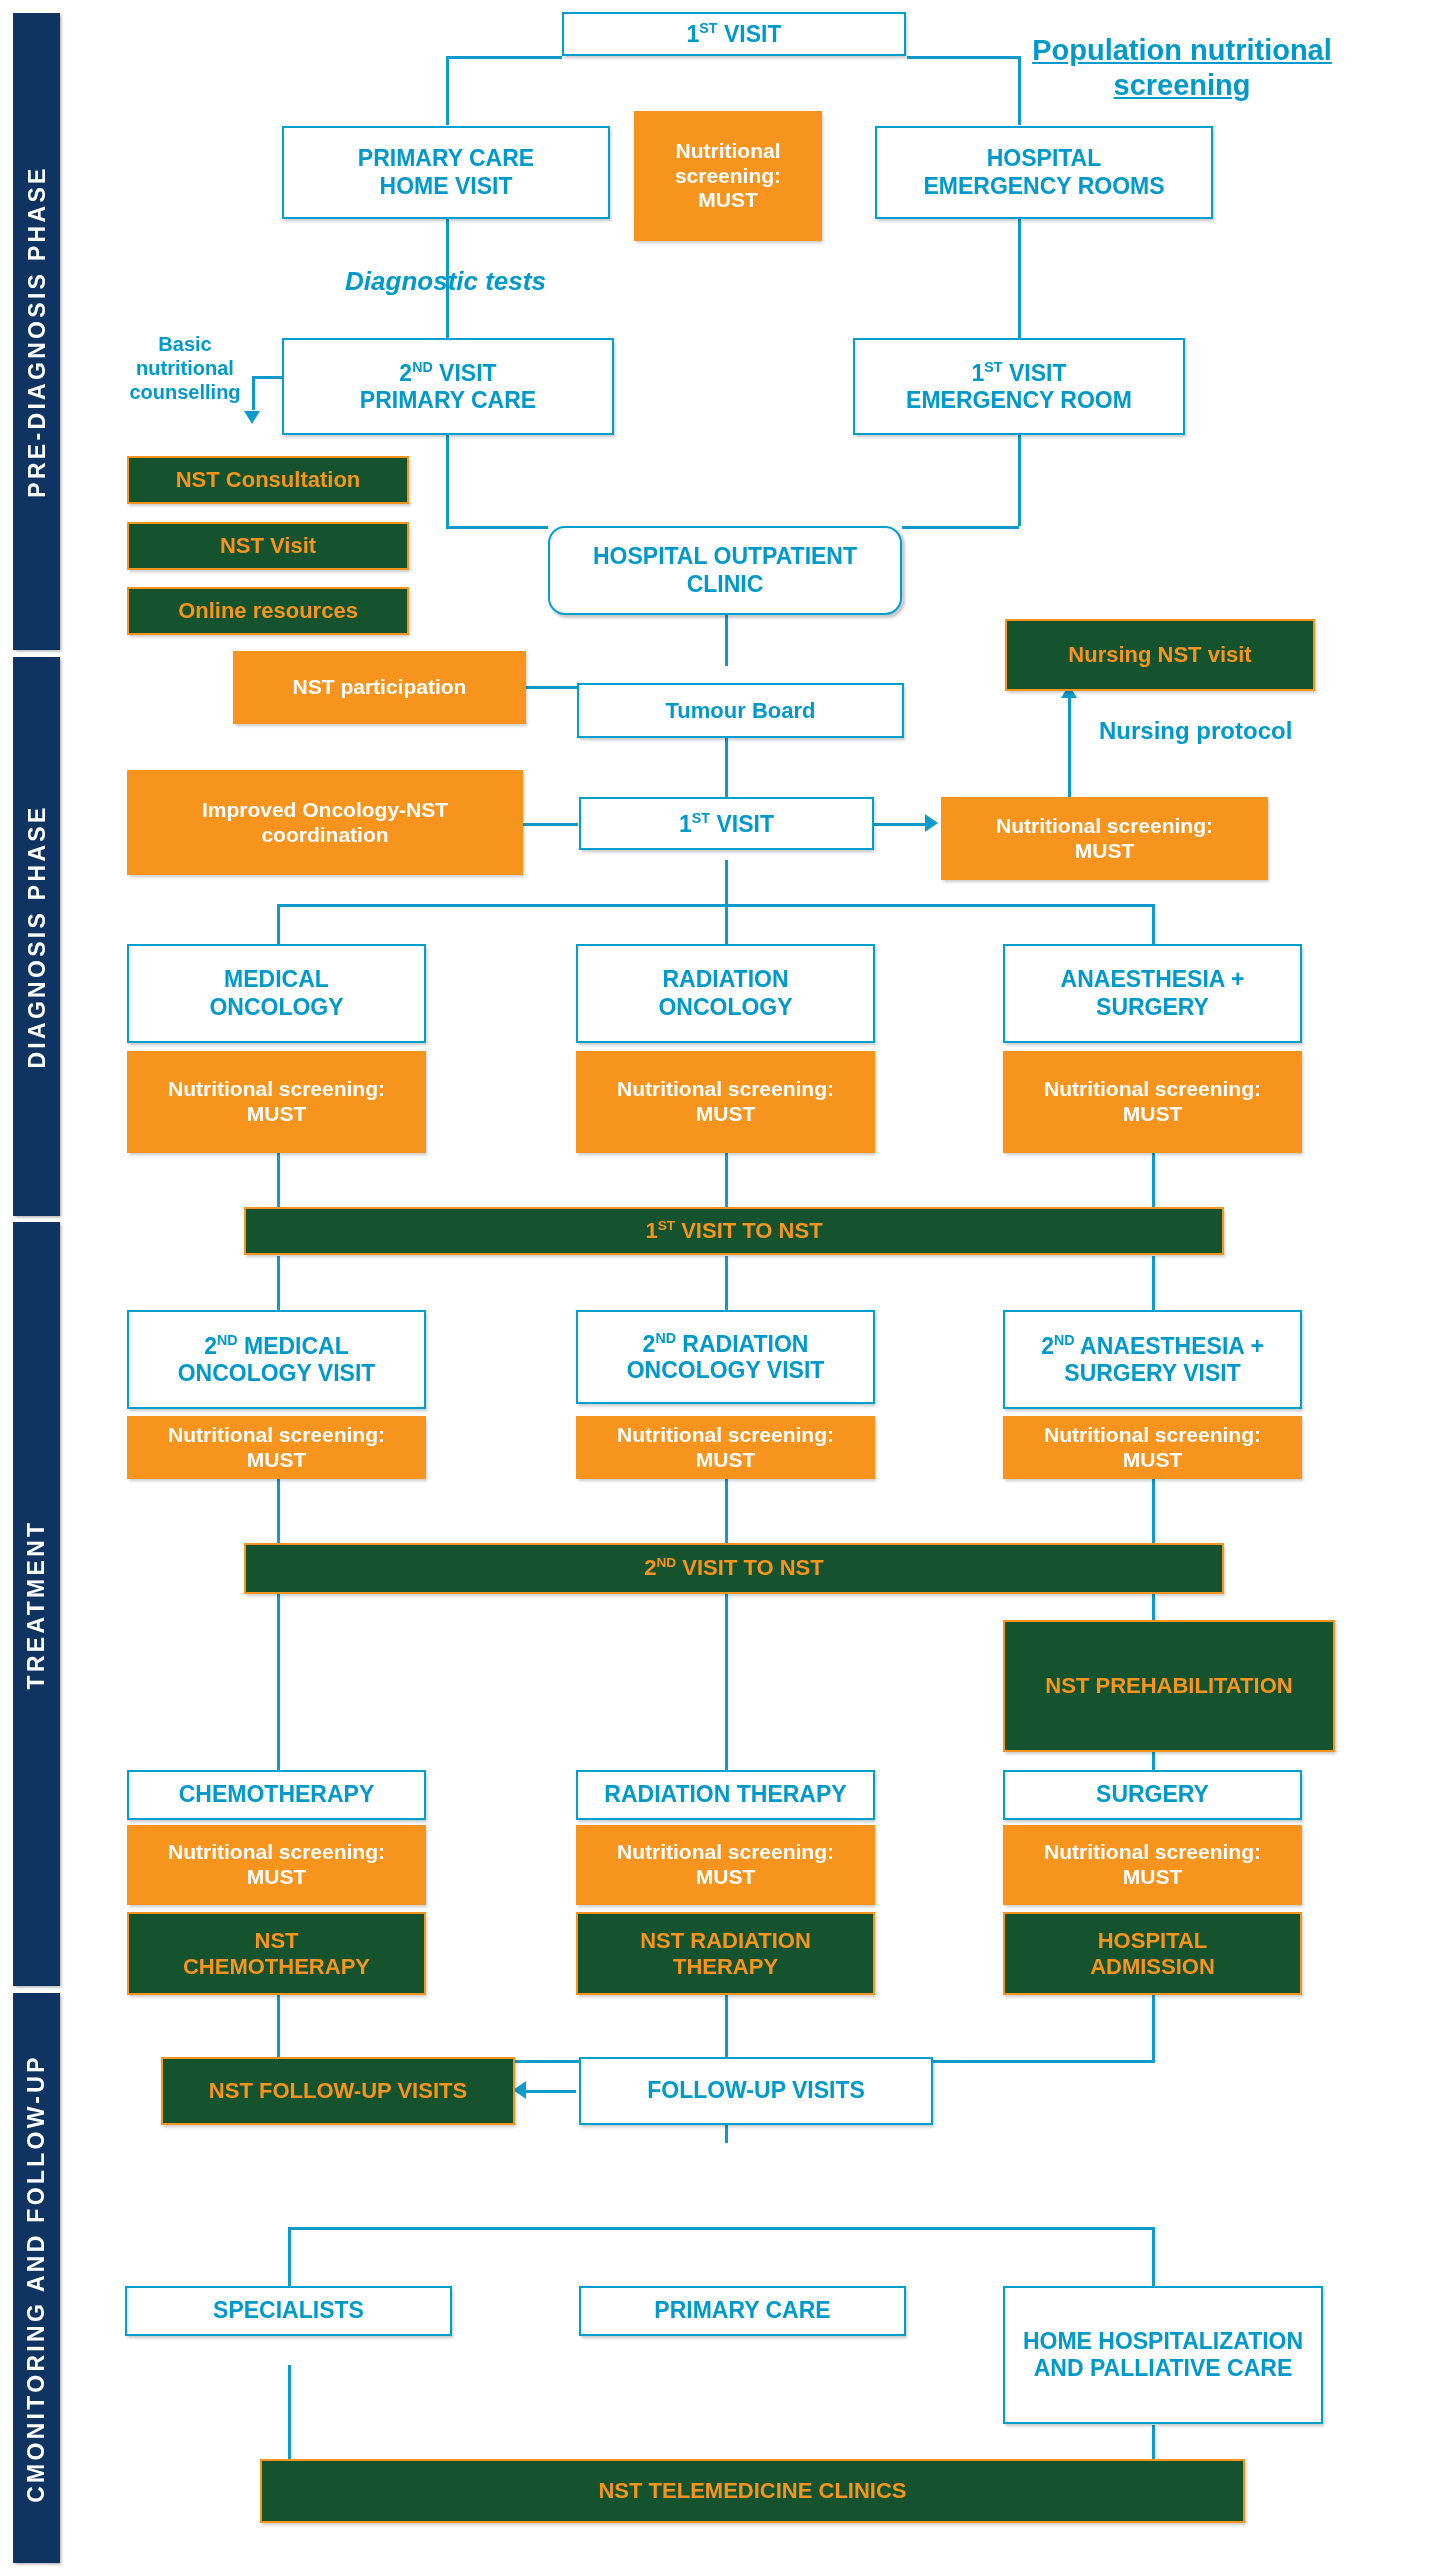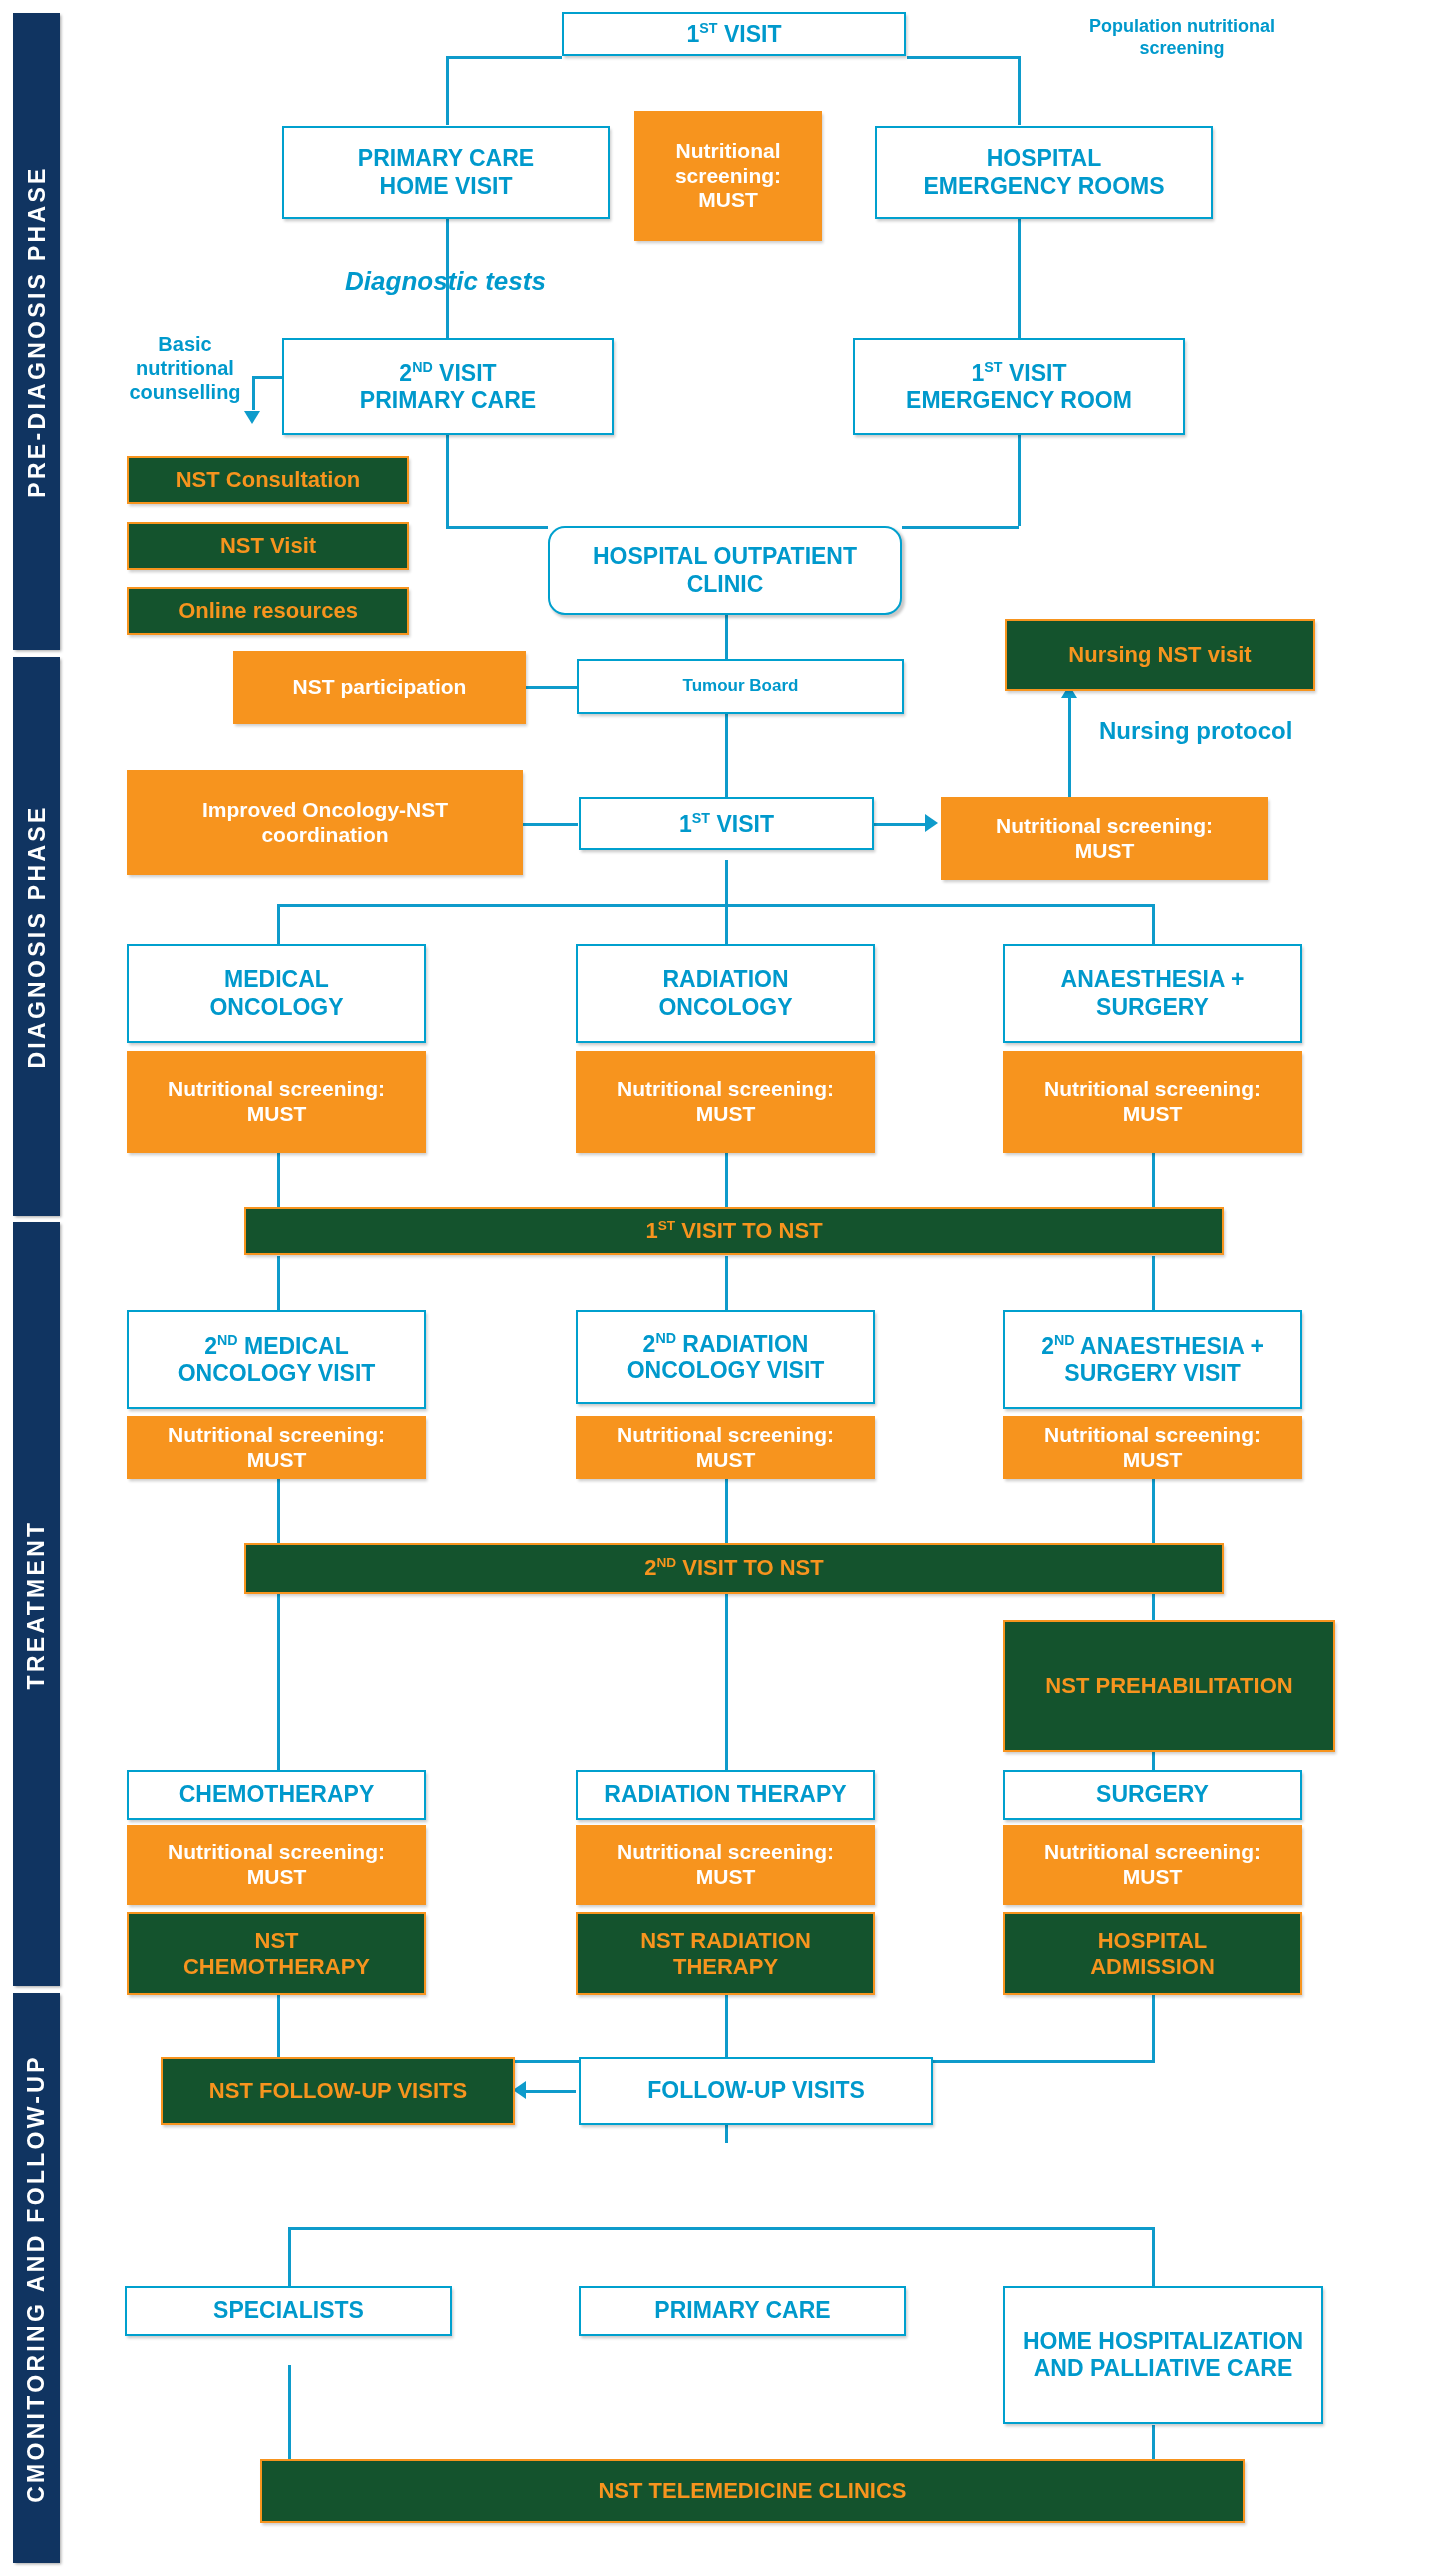--- a/index.html
+++ b/index.html
@@ -36,21 +36,21 @@
   
   .blue{
     border:2.8px solid #00A0CE;
     background:#ffffff;
     color:#0099CC;
     font-weight:bold;
     font-size:23px;
     box-shadow:2.2px 2.8px 2.8px rgba(0,0,0,.22);
   }
   
-  .blue.mixed{font-size:17px;}
+  .blue.mixed{font-size:22px;margin-top:24px;}
 
   
   .orange-fill{
     background:#F7941E;
     border:none;
     color:#ffffff;
     font-weight:bold;
     font-size:21px;
     box-shadow:2.2px 2.8px 2.8px rgba(0,0,0,.20);
   }
@@ -190,21 +190,21 @@
   </div>
 
   <div class="node orange-fill" style="left:634px;top:111px;width:188px;height:130px;">
     <span class="txt">Nutritional<br>screening:<br>MUST</span>
   </div>
 
   <div class="node blue" style="left:875px;top:126px;width:338px;height:93px;">
     <span class="txt">HOSPITAL<br>EMERGENCY ROOMS</span>
   </div>
 
-  <div class="label" style="left:1027px;top:16px;width:310px;font-size:18px;">
+  <div class="label" style="left:1027px;top:33px;width:310px;font-size:29px;text-decoration:underline;">
     Population nutritional<br>screening
   </div>
 
   <div class="label italic" style="left:307px;top:266px;width:277px;font-size:26px;">
     Diagnostic tests
   </div>
 
   <div class="label" style="left:102px;top:332px;width:166px;font-size:20px;">
     Basic<br>nutritional<br>counselling
   </div>

